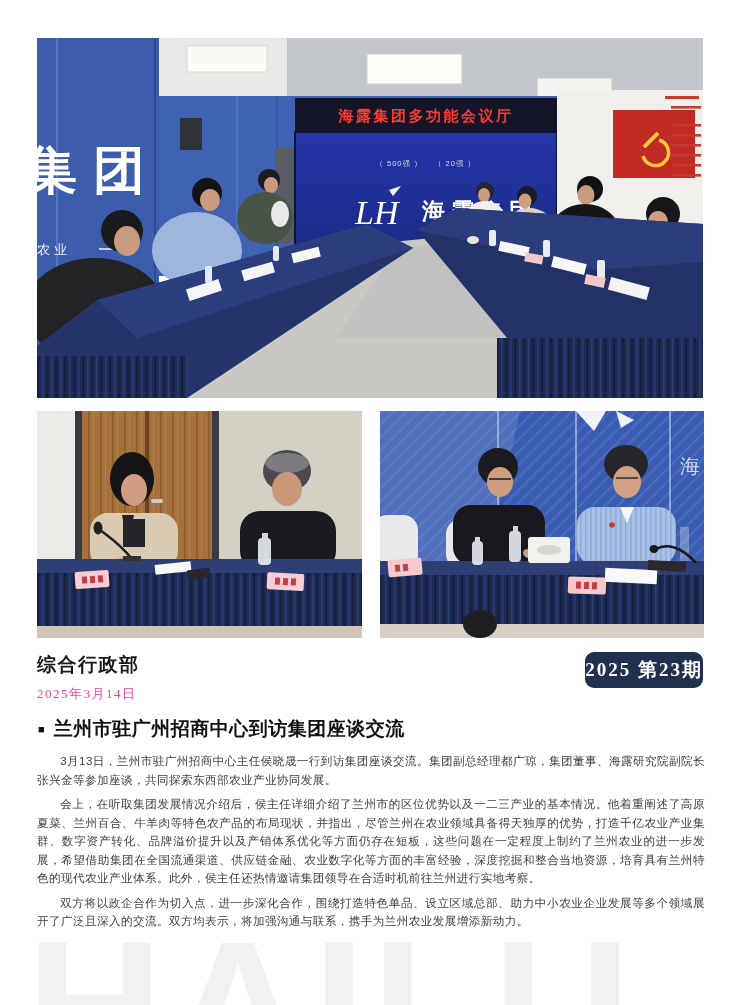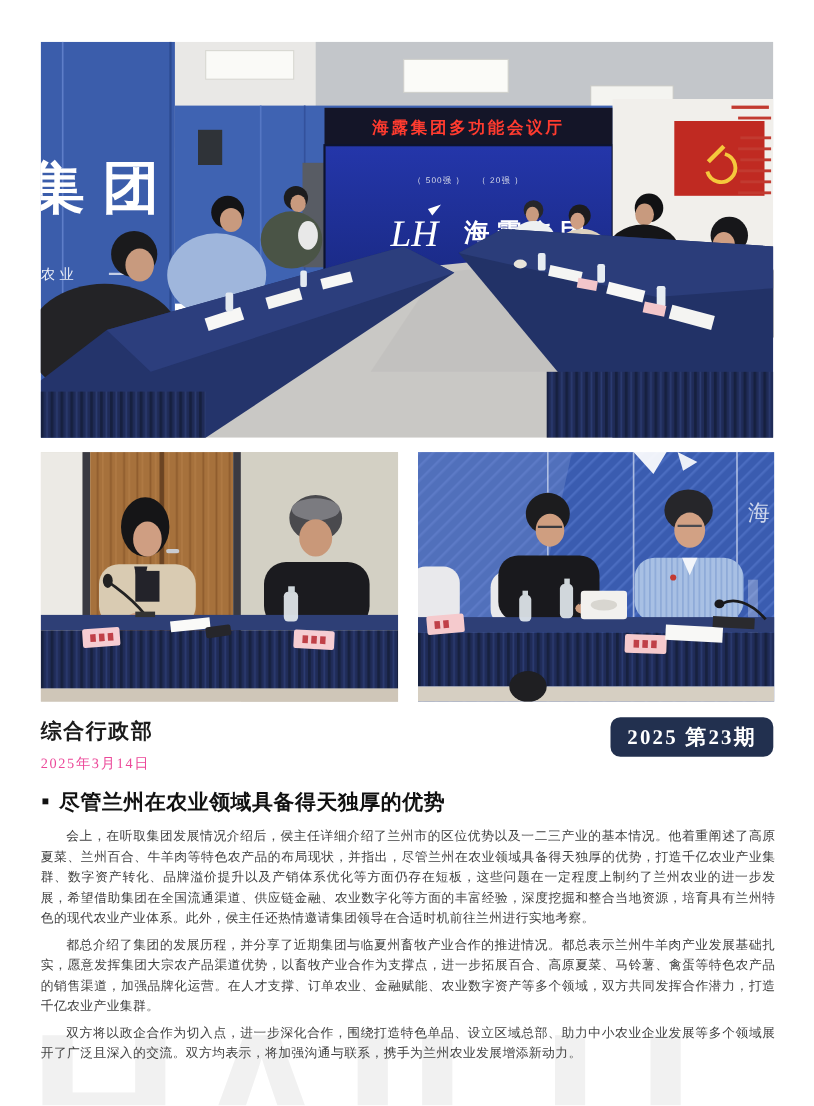--- a/index.html
+++ b/index.html
@@ -9,21 +9,21 @@
   #photo-conference{left:37px;top:38px;}
   #photo-guests{left:37px;top:411px;}
   #photo-hosts{left:380px;top:411px;}
   .header-row{position:absolute;left:37px;top:652px;width:666px;display:flex;
               justify-content:space-between;align-items:flex-start;z-index:3;}
   .dept{font-family:"Liberation Serif",serif;font-weight:bold;font-size:19px;
         color:#1b1b1b;letter-spacing:1.5px;}
   .date{font-family:"Liberation Serif",serif;font-size:13px;color:#ec4899;
         margin-top:7px;letter-spacing:1.5px;}
   .issue-badge{background:#22304f;color:#ffffff;font-family:"Liberation Serif",serif;
-        font-weight:bold;font-size:19px;padding:5px 15px;border-radius:9px;
+        font-weight:bold;font-size:19px;padding:5px 0;border-radius:9px;
         letter-spacing:2px;white-space:nowrap;}
   .article-title{position:absolute;left:38px;top:716px;width:666px;display:flex;
         align-items:center;gap:9px;z-index:3;}
   .title-bullet{font-size:11px;color:#111111;line-height:1;}
   .title-text{font-size:19px;font-weight:bold;color:#111111;letter-spacing:0.5px;}
   .body-text{position:absolute;left:37px;top:752px;width:668px;z-index:2;}
   .body-text p{margin:0 0 6px 0;font-size:11.6px;line-height:18.5px;color:#414141;
         text-align:justify;text-indent:2em;letter-spacing:0.4px;}
   .watermark{position:absolute;left:26px;top:912px;z-index:1;font-weight:bold;
         font-size:190px;line-height:1;letter-spacing:6px;color:#f1f1f1;
@@ -345,23 +345,23 @@
   <div class="header-row">
     <div>
       <div class="dept">综合行政部</div>
       <div class="date">2025年3月14日</div>
     </div>
     <div class="issue-badge">2025 第23期</div>
   </div>
 
   <div class="article-title">
     <span class="title-bullet">■</span>
-    <span class="title-text">尽管兰州在农业领域具备得天独厚的优势</span>
+    <span class="title-text">兰州市驻广州招商中心到访集团座谈交流</span>
   </div>
 
   <div class="body-text">
+    <p>3月13日，兰州市驻广州招商中心主任侯晓晟一行到访集团座谈交流。集团副总经理都广琼，集团董事、海露研究院副院长张兴金等参加座谈，共同探索东西部农业产业协同发展。</p>
     <p>会上，在听取集团发展情况介绍后，侯主任详细介绍了兰州市的区位优势以及一二三产业的基本情况。他着重阐述了高原夏菜、兰州百合、牛羊肉等特色农产品的布局现状，并指出，尽管兰州在农业领域具备得天独厚的优势，打造千亿农业产业集群、数字资产转化、品牌溢价提升以及产销体系优化等方面仍存在短板，这些问题在一定程度上制约了兰州农业的进一步发展，希望借助集团在全国流通渠道、供应链金融、农业数字化等方面的丰富经验，深度挖掘和整合当地资源，培育具有兰州特色的现代农业产业体系。此外，侯主任还热情邀请集团领导在合适时机前往兰州进行实地考察。</p>
-    <p>都总介绍了集团的发展历程，并分享了近期集团与临夏州畜牧产业合作的推进情况。都总表示兰州牛羊肉产业发展基础扎实，愿意发挥集团大宗农产品渠道优势，以畜牧产业合作为支撑点，进一步拓展百合、高原夏菜、马铃薯、禽蛋等特色农产品的销售渠道，加强品牌化运营。在人才支撑、订单农业、金融赋能、农业数字资产等多个领域，双方共同发挥合作潜力，打造千亿农业产业集群。</p>
     <p>双方将以政企合作为切入点，进一步深化合作，围绕打造特色单品、设立区域总部、助力中小农业企业发展等多个领域展开了广泛且深入的交流。双方均表示，将加强沟通与联系，携手为兰州农业发展增添新动力。</p>
   </div>
 
   <div class="watermark">HAILU</div>
 </div>
 
 </body></html>

